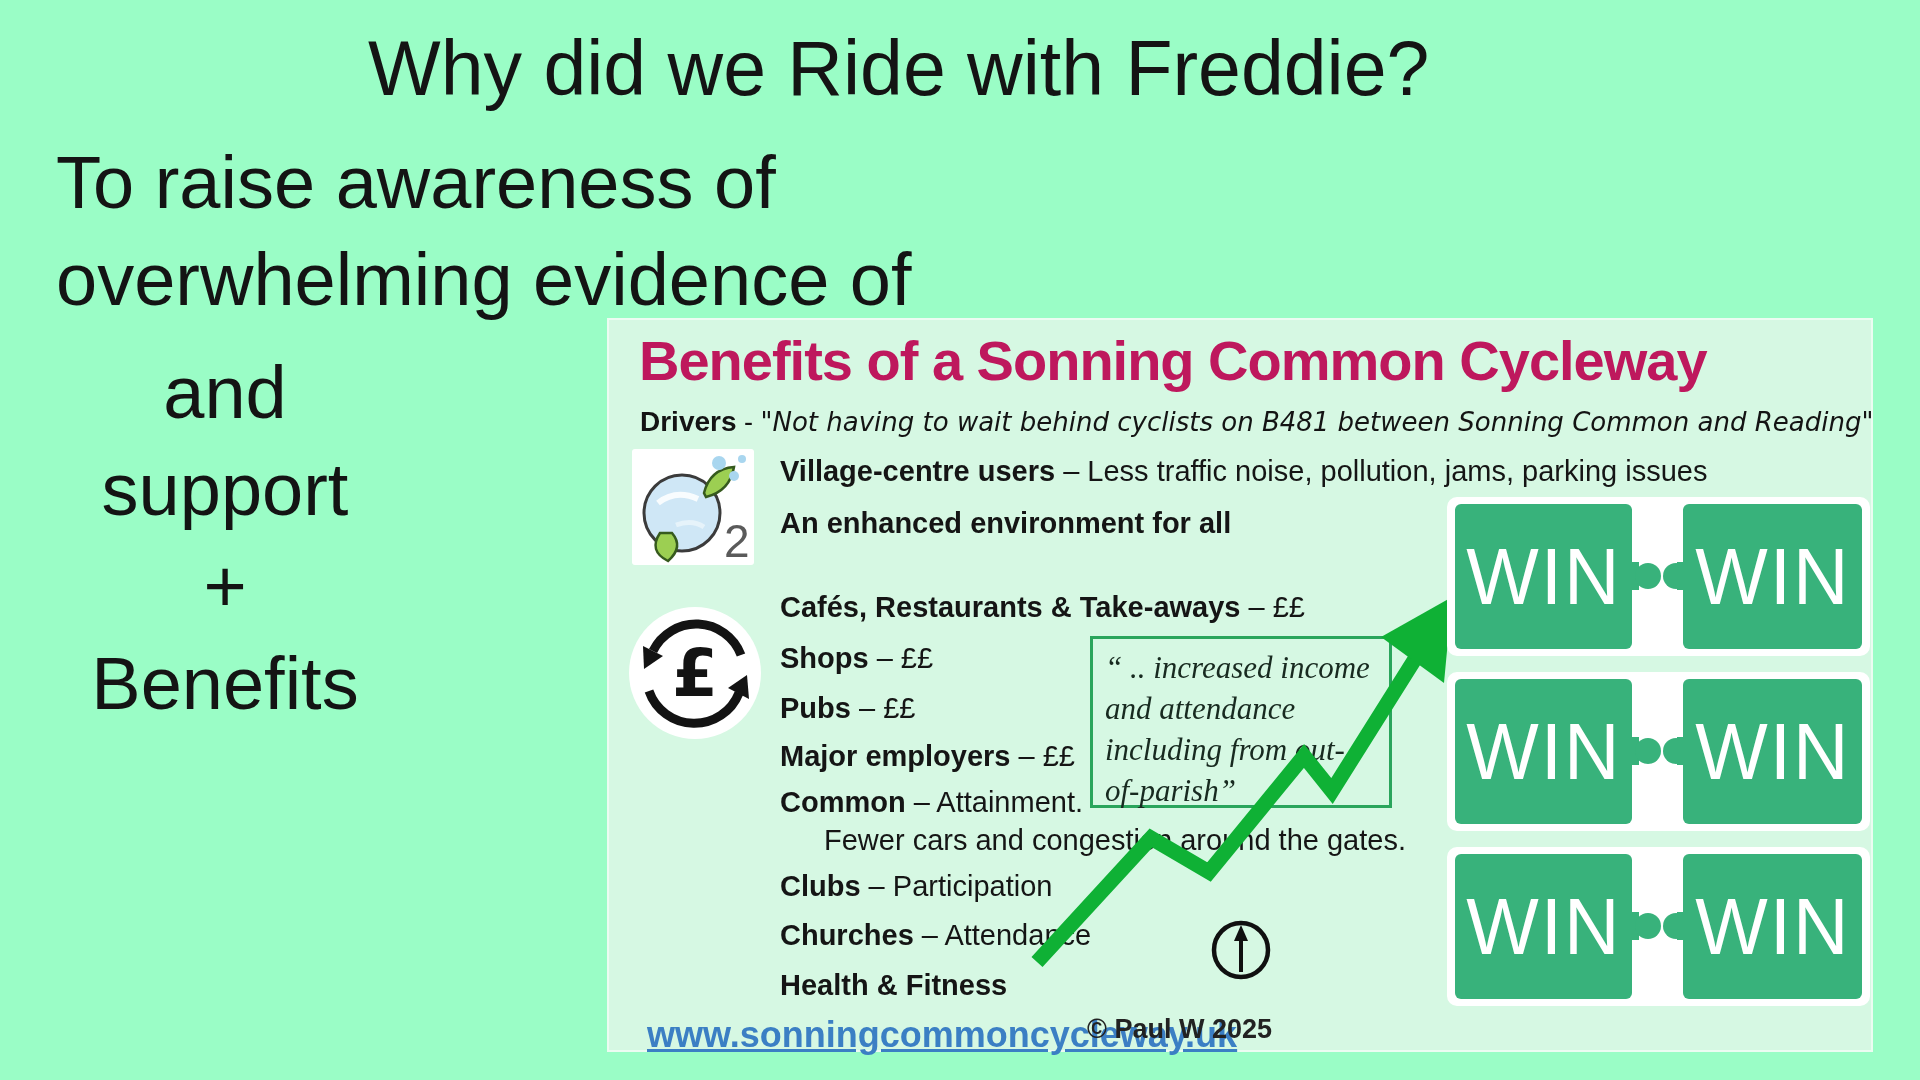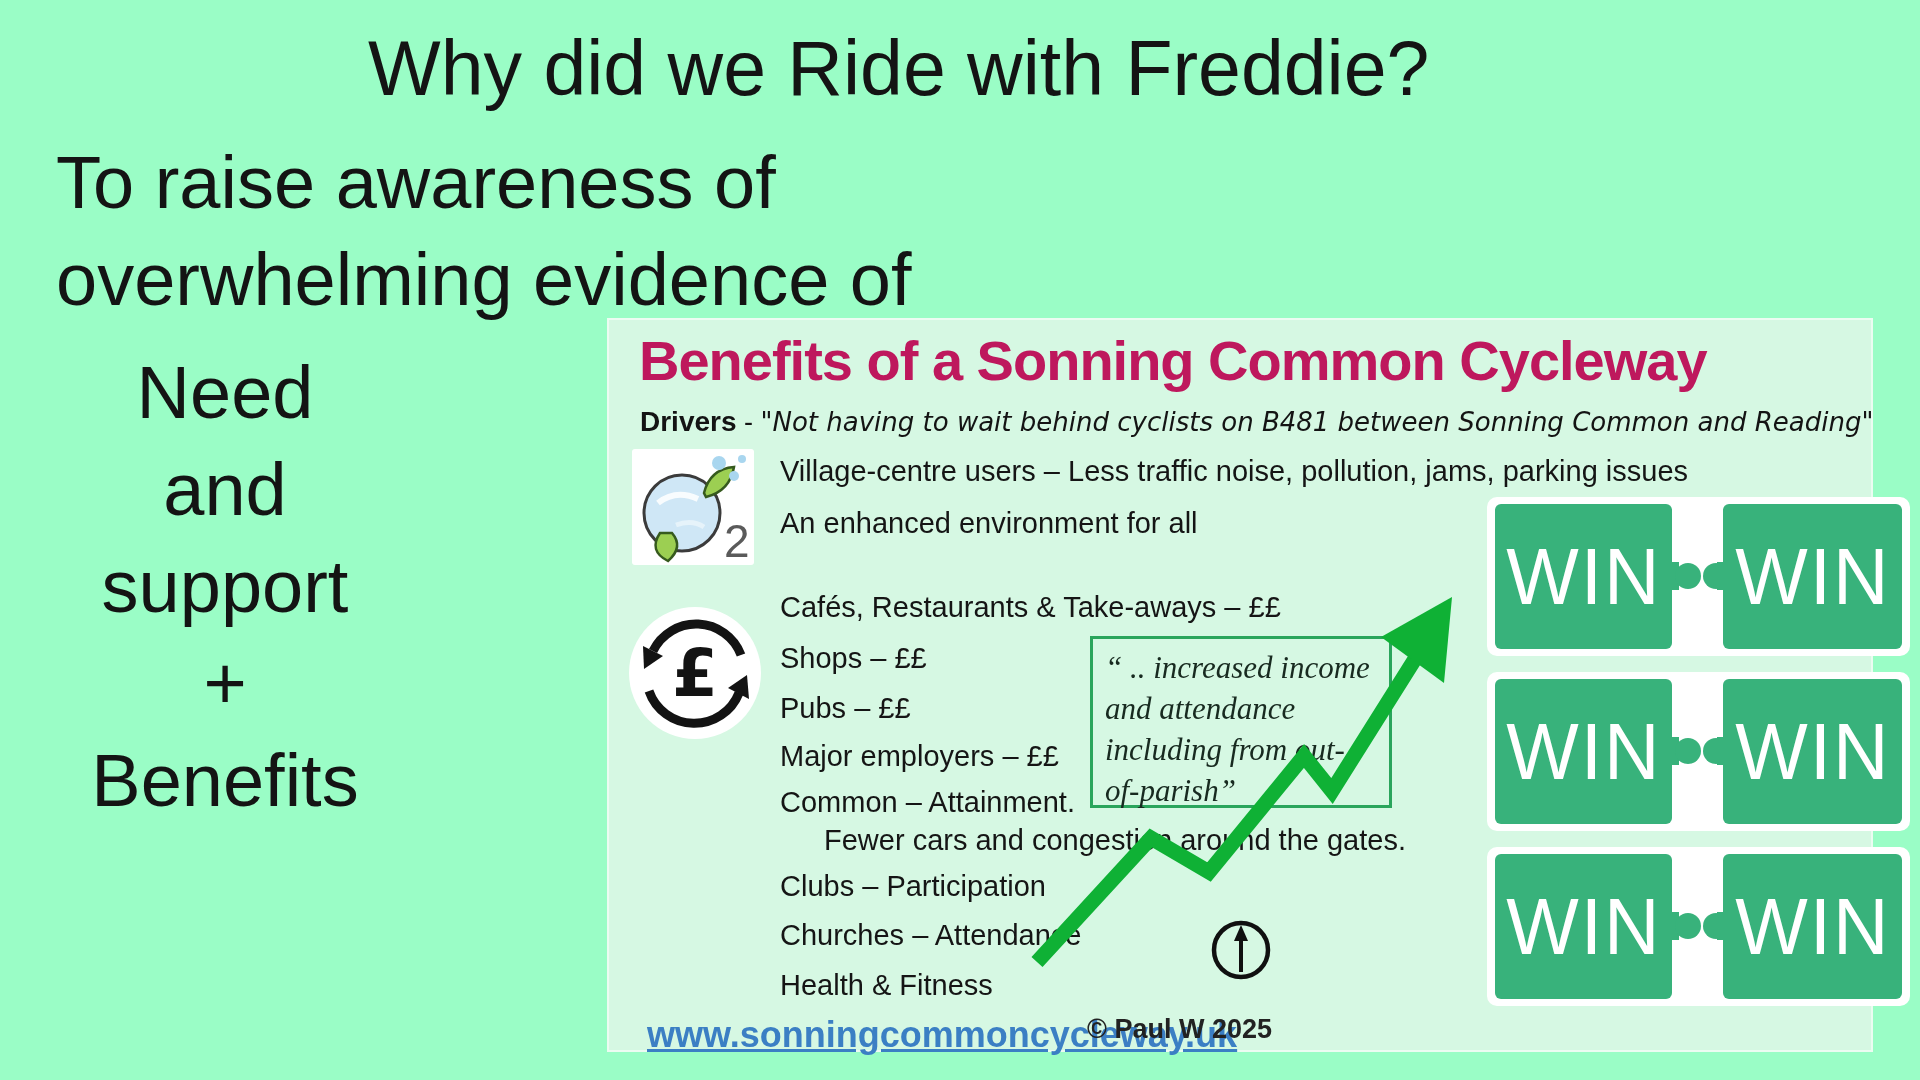--- a/index.html
+++ b/index.html
@@ -36,21 +36,21 @@
     border:2px solid rgba(255,255,255,.55);box-sizing:border-box;
   }
   .panel-title{
     position:absolute;left:30px;top:8px;font-size:56px;font-weight:800;
     letter-spacing:-1px;color:#be185d;white-space:nowrap;
   }
   .drivers{position:absolute;left:31px;top:86px;font-size:27px;white-space:nowrap;}
   .drivers .lbl{font-weight:700;font-size:28px;}
   .drivers .q{font-style:italic;font-family:"DejaVu Sans",sans-serif;font-size:26px;}
   .benefit{position:absolute;left:171px;font-size:29px;white-space:nowrap;color:#151515;}
-  .benefit b{font-weight:400;text-align:center;}
+  .benefit b{font-weight:700;text-align:center;}
   .benefit.indent{left:215px;}
   .quote-box{
     position:absolute;left:481px;top:316px;width:302px;height:172px;box-sizing:border-box;
     border:3px solid var(--quote-border);padding:8px 12px 0 12px;
     font-family:"Liberation Serif",serif;font-style:italic;font-size:31px;
     line-height:41px;color:#182a20;white-space:nowrap;
   }
   .icon-block{position:absolute;}
   .footer-link{
     position:absolute;left:38px;top:694px;font-size:36px;font-weight:600;
@@ -59,21 +59,21 @@
   .footer-copy{
     position:absolute;left:438px;top:694px;font-size:27px;font-weight:600;color:#222;
     white-space:nowrap;
     margin-left:40px;
   }
   
   .arrow-layer{position:absolute;left:0;top:0;width:1920px;height:1080px;z-index:2;pointer-events:none;}
   
   .win-row{
     position:absolute;left:1447px;width:423px;height:159px;background:#ffffff;
-    border-radius:10px;z-index:3;margin-left:40px;
+    border-radius:10px;z-index:3;
   }
   .win-piece{
     position:absolute;top:7px;height:145px;background:var(--win-green);
     border-radius:6px;text-align:center;line-height:145px;
   }
   .win-piece.left{left:8px;width:177px;}
   .win-piece.right{left:236px;width:179px;}
   .win-label{
     font-size:80px;font-weight:300;color:#ffffff;letter-spacing:2px;
     display:inline-block;transform:scaleX(.96);
@@ -84,21 +84,20 @@
 <body>
 
 <div class="slide-title">Why did we Ride with Freddie?</div>
 
 <div class="lead">
   <div>To raise awareness of</div>
   <div>overwhelming evidence of</div>
 </div>
 
 <div class="stack">
-  <div>Need</div>
   <div>and</div>
   <div>support</div>
   <div>+</div>
   <div>Benefits</div>
 </div>
 
 <div class="panel">
 
   <div class="panel-title">Benefits of a Sonning Common Cycleway</div>
 

